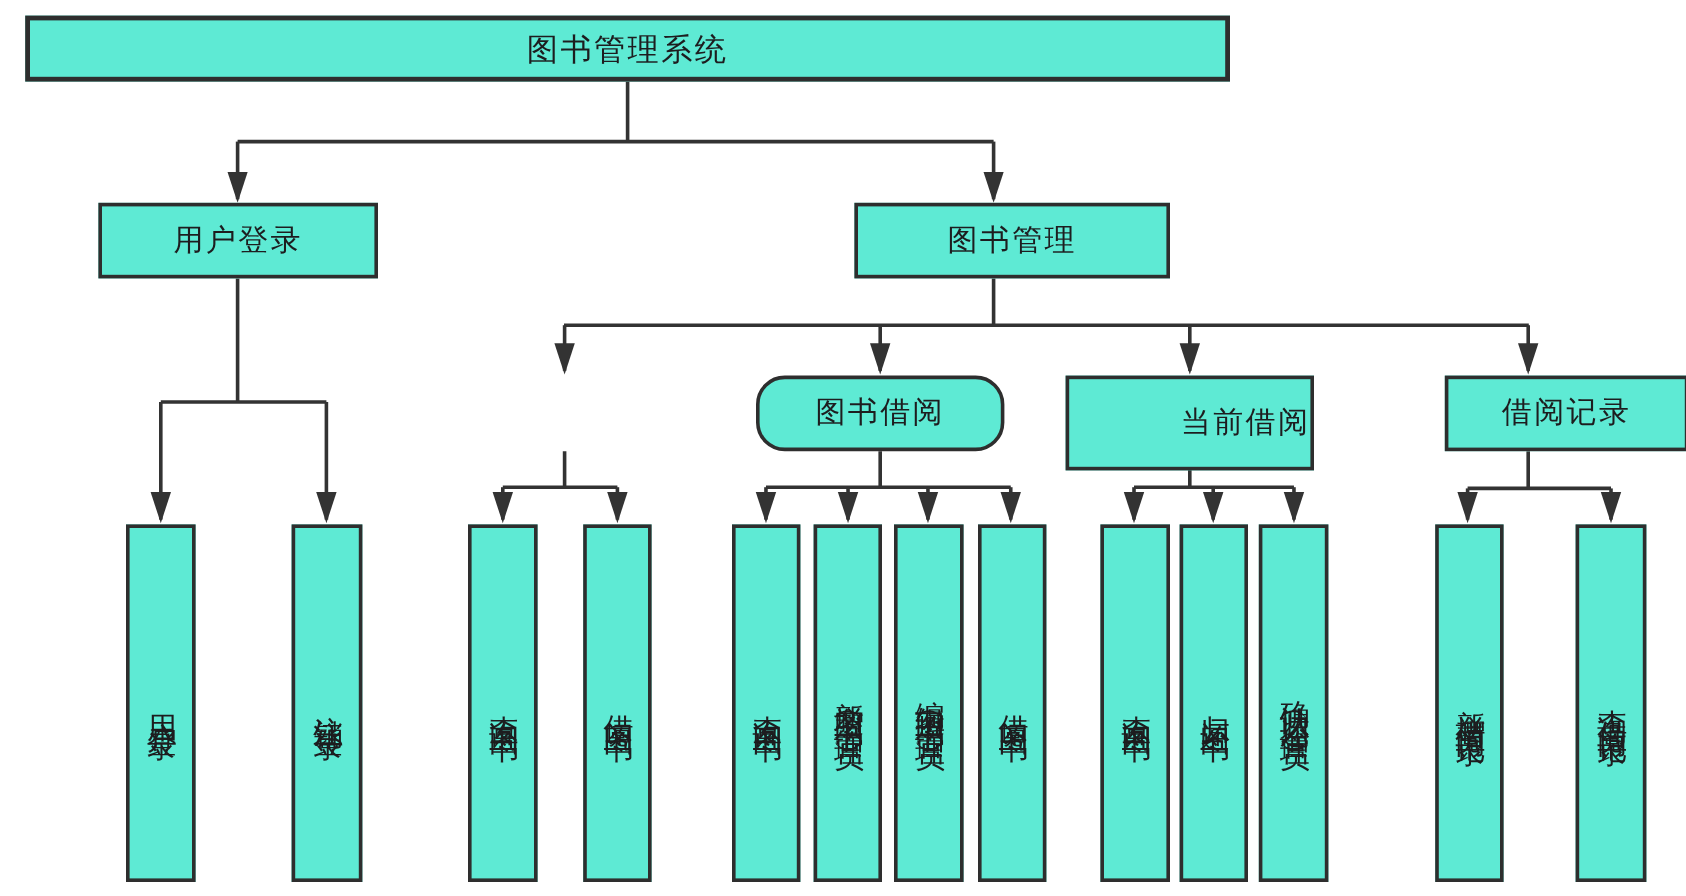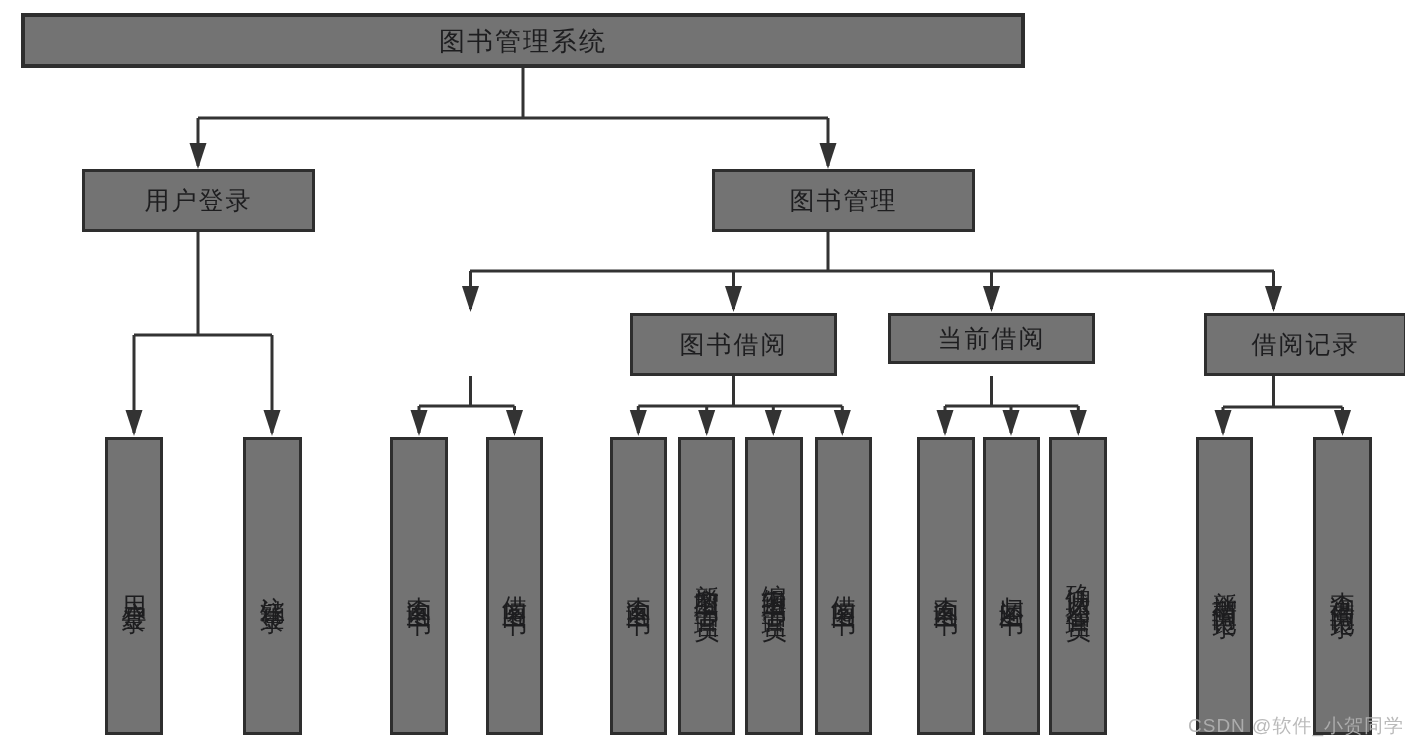--- a/index.html
+++ b/index.html
@@ -18,21 +18,21 @@
   .connectors {
     position: absolute;
     left: 0; top: 0;
     width: 1405px;
     height: 747px;
     pointer-events: none;
   }
   .node {
     position: absolute;
     box-sizing: border-box;
-    background: #737373;
+    background: #5eead4;
     border: 3px solid #2e2e2e;
     color: #1d1d1f;
     display: flex;
     align-items: center;
     justify-content: center;
     text-align: center;
     line-height: 1;
   }
   .root-node {
     border-width: 4px;
@@ -112,24 +112,24 @@
     <span>图书管理系统</span>
   </div>
 
   <div class="node h-node" style="left:82px; top:169px; width:233px; height:63px;">
     <span>用户登录</span>
   </div>
   <div class="node h-node" style="left:712px; top:169px; width:263px; height:63px;">
     <span>图书管理</span>
   </div>
 
-  <div class="node h-node" style="left:630px; top:313px; width:207px; height:63px;">
+  <div class="node h-node" style="left:630px; top:313px; width:207px; height:63px;border-radius:24px;">
     <span>图书借阅</span>
   </div>
-  <div class="node h-node" style="left:888px; top:313px; width:207px; height:51px;">
+  <div class="node h-node" style="left:888px; top:313px; width:207px; height:79px;justify-content:flex-end;">
     <span>当前借阅</span>
   </div>
   <div class="node h-node" style="left:1172px; top:313px; width:203px; height:63px;margin-left:32px;">
     <span>借阅记录</span>
   </div>
 
   <div class="node v-node" style="left:105px; top:437px; width:58px; height:298px;">
     <span>用户登录</span>
   </div>
   <div class="node v-node" style="left:243px; top:437px; width:59px; height:298px;">
@@ -166,15 +166,14 @@
     <span>确认归还（管理员）</span>
   </div>
 
   <div class="node v-node" style="left:1196px; top:437px; width:57px; height:298px;">
     <span>新增借阅记录</span>
   </div>
   <div class="node v-node" style="left:1313px; top:437px; width:59px; height:298px;">
     <span>查询借阅记录</span>
   </div>
 
-  <div class="watermark">CSDN @软件_小贺同学</div>
 
 </div>
 
 </body></html>

